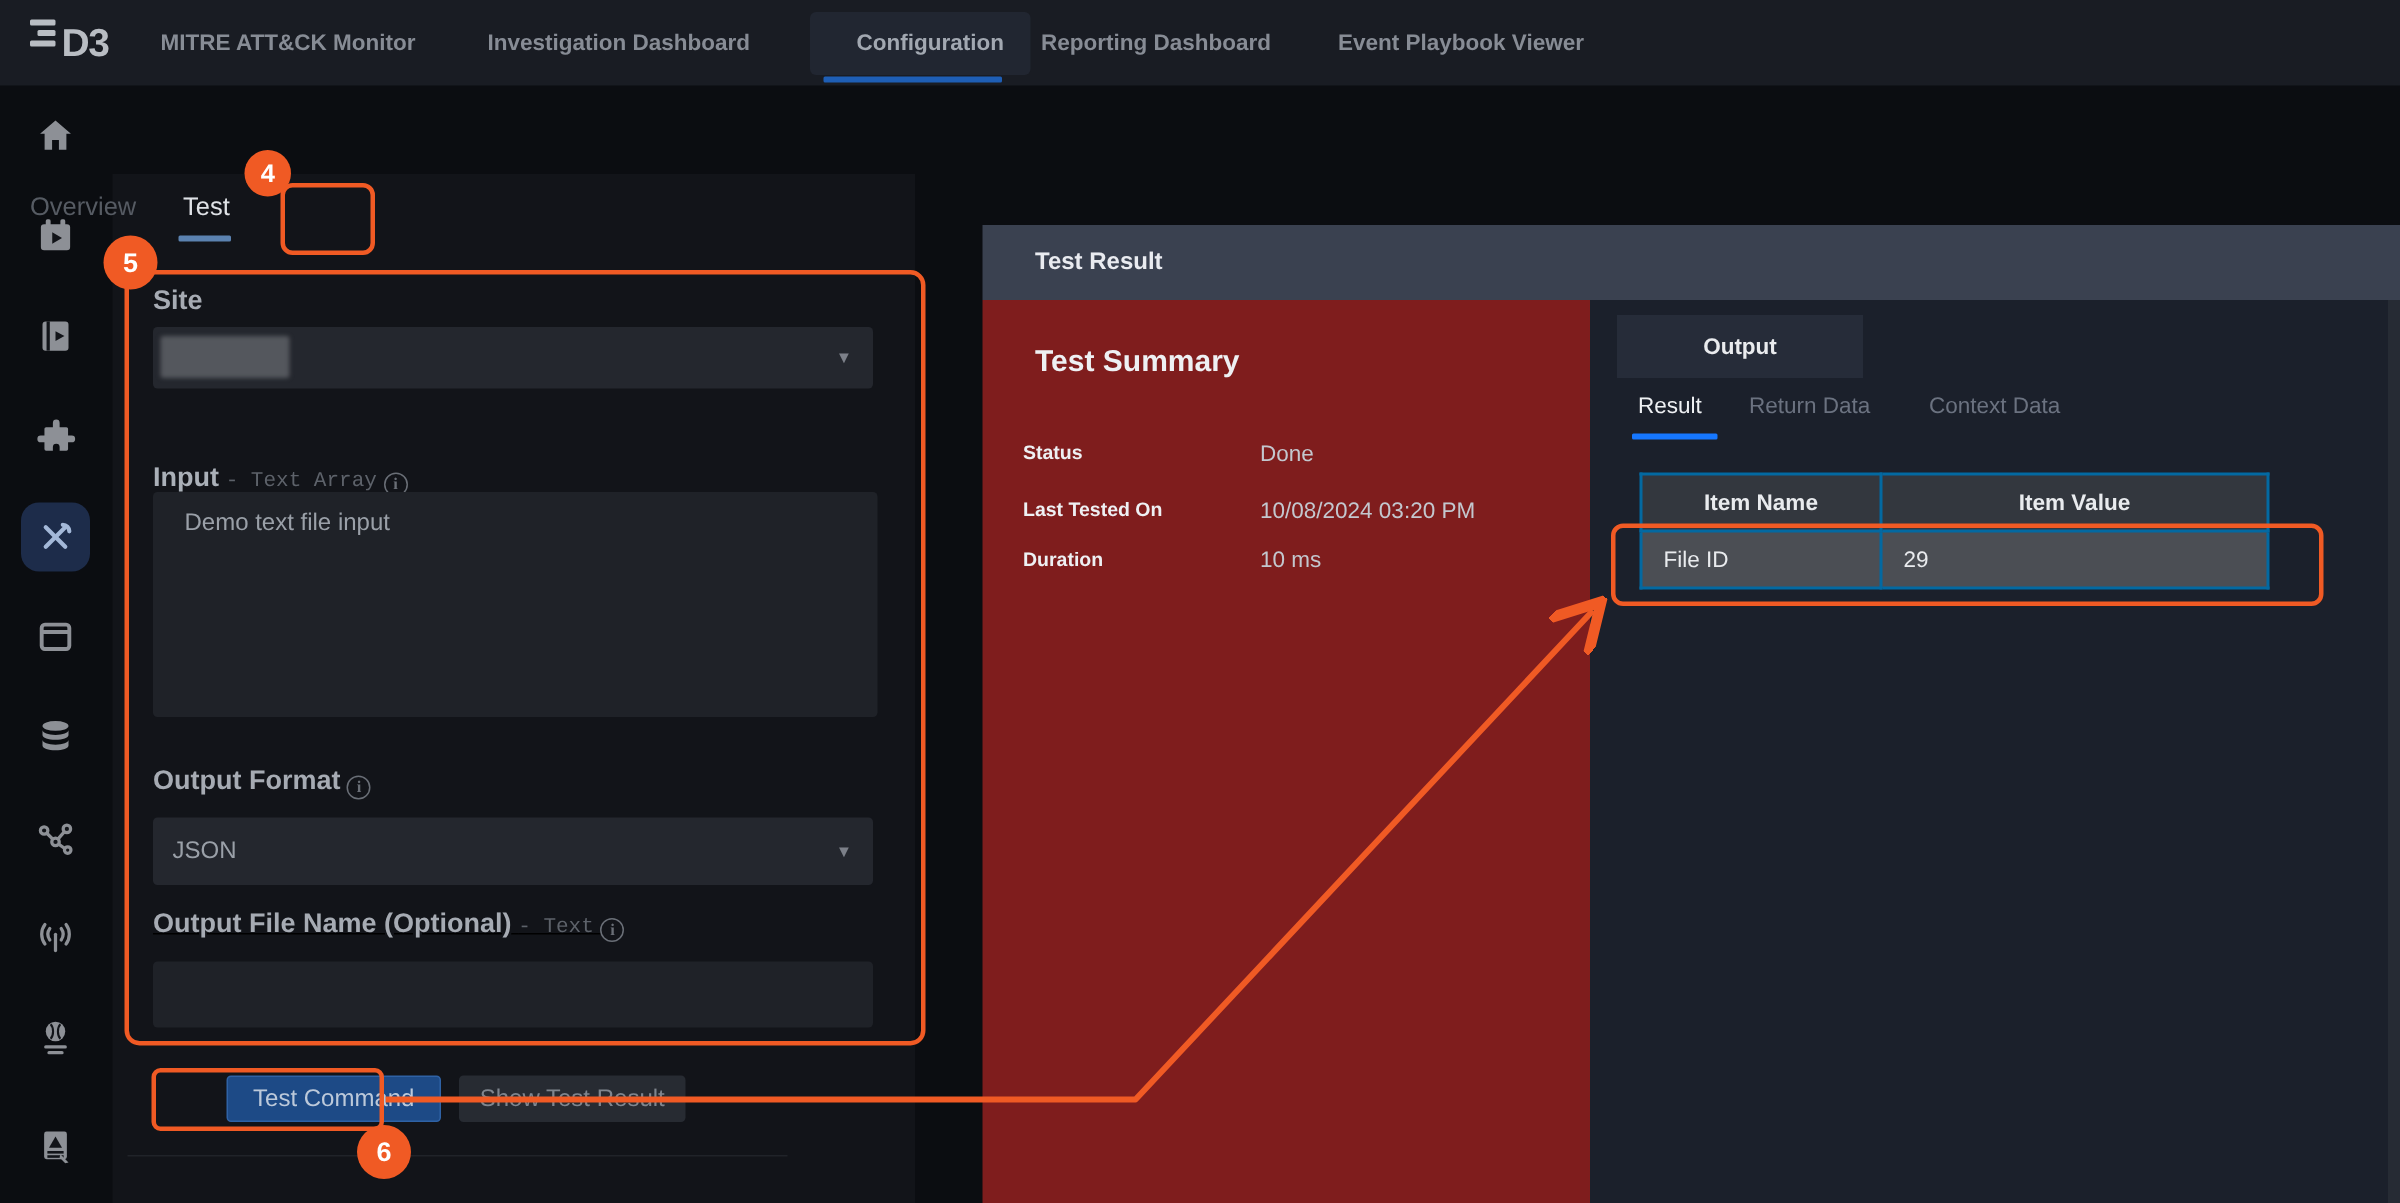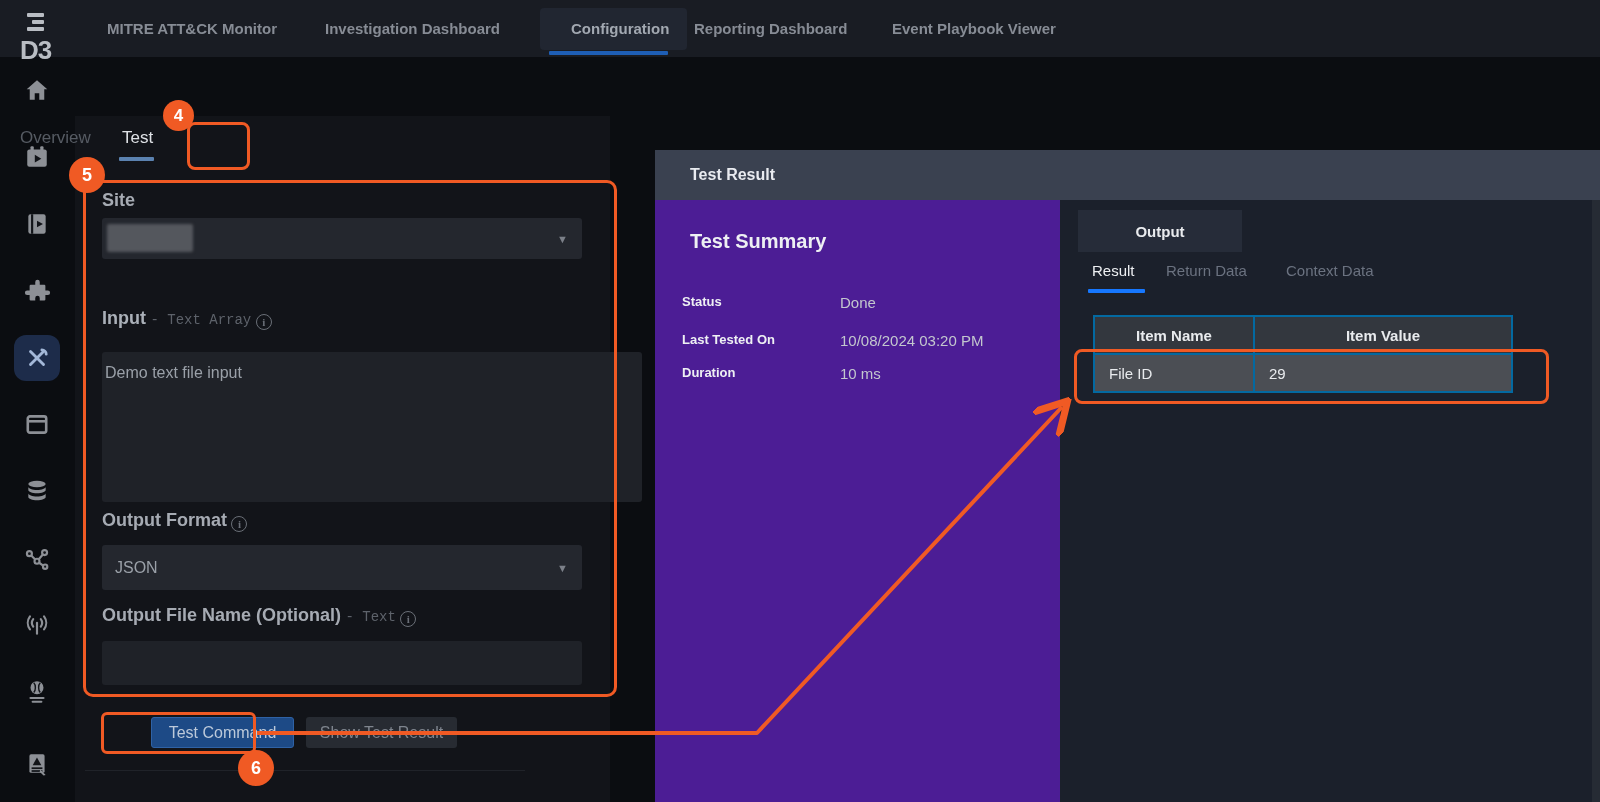--- a/index.html
+++ b/index.html
@@ -3,21 +3,21 @@
 <meta charset="utf-8">
 <style>
   * { margin:0; padding:0; box-sizing:border-box; }
   html,body { width:1600px; height:802px; background:#0b0d11; overflow:hidden;
               font-family:"Liberation Sans", sans-serif; }
   .abs { position:absolute; }
   #stage { position:relative; width:1600px; height:802px; background:#0b0d11; }
 
   
   #topnav { left:0; top:0; width:1600px; height:57px; background:#191c23; }
-  .logo-wrap { left:20px; top:13px; display:flex; align-items:center; gap:4px;flex-direction:column; }
+  .logo-wrap { left:20px; top:13px; display:flex; gap:4px; }
   .logo-bars { display:flex; flex-direction:column; gap:3px; }
   .logo-bars i { display:block; width:17px; height:4px; background:#b9bdc3; border-radius:1px; }
   .logo-bars i.short { width:12px; align-self:flex-end; }
   .logo-text { font-size:26px; font-weight:900; color:#b9bdc3; letter-spacing:-1px; line-height:30px; }
   .nav-item { top:0; height:57px; line-height:57px; font-size:15px; font-weight:600; color:#878c95; }
   .nav-item.active-box { top:8px; height:42px; line-height:42px; background:#212631; border-radius:4px;
                          padding:0 18px; color:#a2a8b1; }
   .nav-underline { height:4px; background:#1e5eb5; border-radius:1px; }
 
   
@@ -52,21 +52,21 @@
 
   
   .ann-rect { border:3px solid #f05a24; border-radius:8px; background:transparent; }
   .ann-badge { border-radius:50%; background:#f05a24; color:#fff; font-weight:bold;
                display:flex; align-items:center; justify-content:center; }
 
   
   #tr-header { left:655px; top:150px; width:945px; height:50px; background:#3a4150;
                display:flex; align-items:center; padding-left:35px; }
   #tr-header .t { font-size:16px; font-weight:bold; color:#e9ebf0; }
-  #tr-left  { left:655px; top:200px; width:405px; height:602px; background:#4c1d95; }
+  #tr-left  { left:655px; top:200px; width:405px; height:602px; background:#7f1d1d; }
   #tr-right { left:1060px; top:200px; width:540px; height:602px; background:#1b202b; }
   .sum-title { left:35px; top:30px; font-size:20px; font-weight:bold; color:#eef0f3; }
   .sum-label { left:27px; font-size:13px; font-weight:bold; color:#eef0f3; }
   .sum-value { left:185px; font-size:15px; color:#c3c7ce; }
   .out-tab { left:18px; top:10px; width:164px; height:42px; background:#262c39;
              display:flex; align-items:center; justify-content:center;
              font-size:15px; font-weight:bold; color:#e9ebee; }
   .subtab { top:62px; font-size:15px; }
   .subtab.on { color:#eef0f3; }
   .subtab.off { color:#6b7280; }
@@ -213,34 +213,34 @@
   <div class="abs dropdown" style="left:102px; top:218px; width:480px; height:41px;">
     <div class="abs site-blob"></div>
     <span class="dd-caret">▼</span>
   </div>
 
   <div class="abs" style="left:102px; top:308px;">
     <span class="fld-label" style="color:#aab0b8;">Input</span>
     <span class="fld-hint">-  Text Array</span>
     <span class="info-i">i</span>
   </div>
-  <div class="abs fld-box" style="left:102px; top:352px; width:540px; height:150px; padding:12px 3px;">
+  <div class="abs fld-box" style="left:102px; top:328px; width:483px; height:150px; padding:12px 21px;">
     <span>Demo text file input</span>
   </div>
 
   <div class="abs" style="left:102px; top:510px;">
     <span class="fld-label">Output Format</span>
     <span class="info-i">i</span>
   </div>
   <div class="abs dropdown" style="left:102px; top:545px; width:480px; height:45px; padding-left:13px; color:#9aa0a8; font-size:16px;">
     <span>JSON</span>
     <span class="dd-caret">▼</span>
   </div>
 
-  <div class="abs" style="left:102px; top:605px;">
+  <div class="abs" style="left:102px; top:605px;text-decoration:underline;">
     <span class="fld-label">Output File Name (Optional)</span>
     <span class="fld-hint">-  Text</span>
     <span class="info-i">i</span>
   </div>
   <div class="abs fld-box" style="left:102px; top:641px; width:480px; height:44px; padding:10px 13px;">
     <span></span>
   </div>
 
   <div class="abs btn btn-primary" style="left:107px; top:717px; width:143px; height:31px;">
     <span>Test Command</span>

